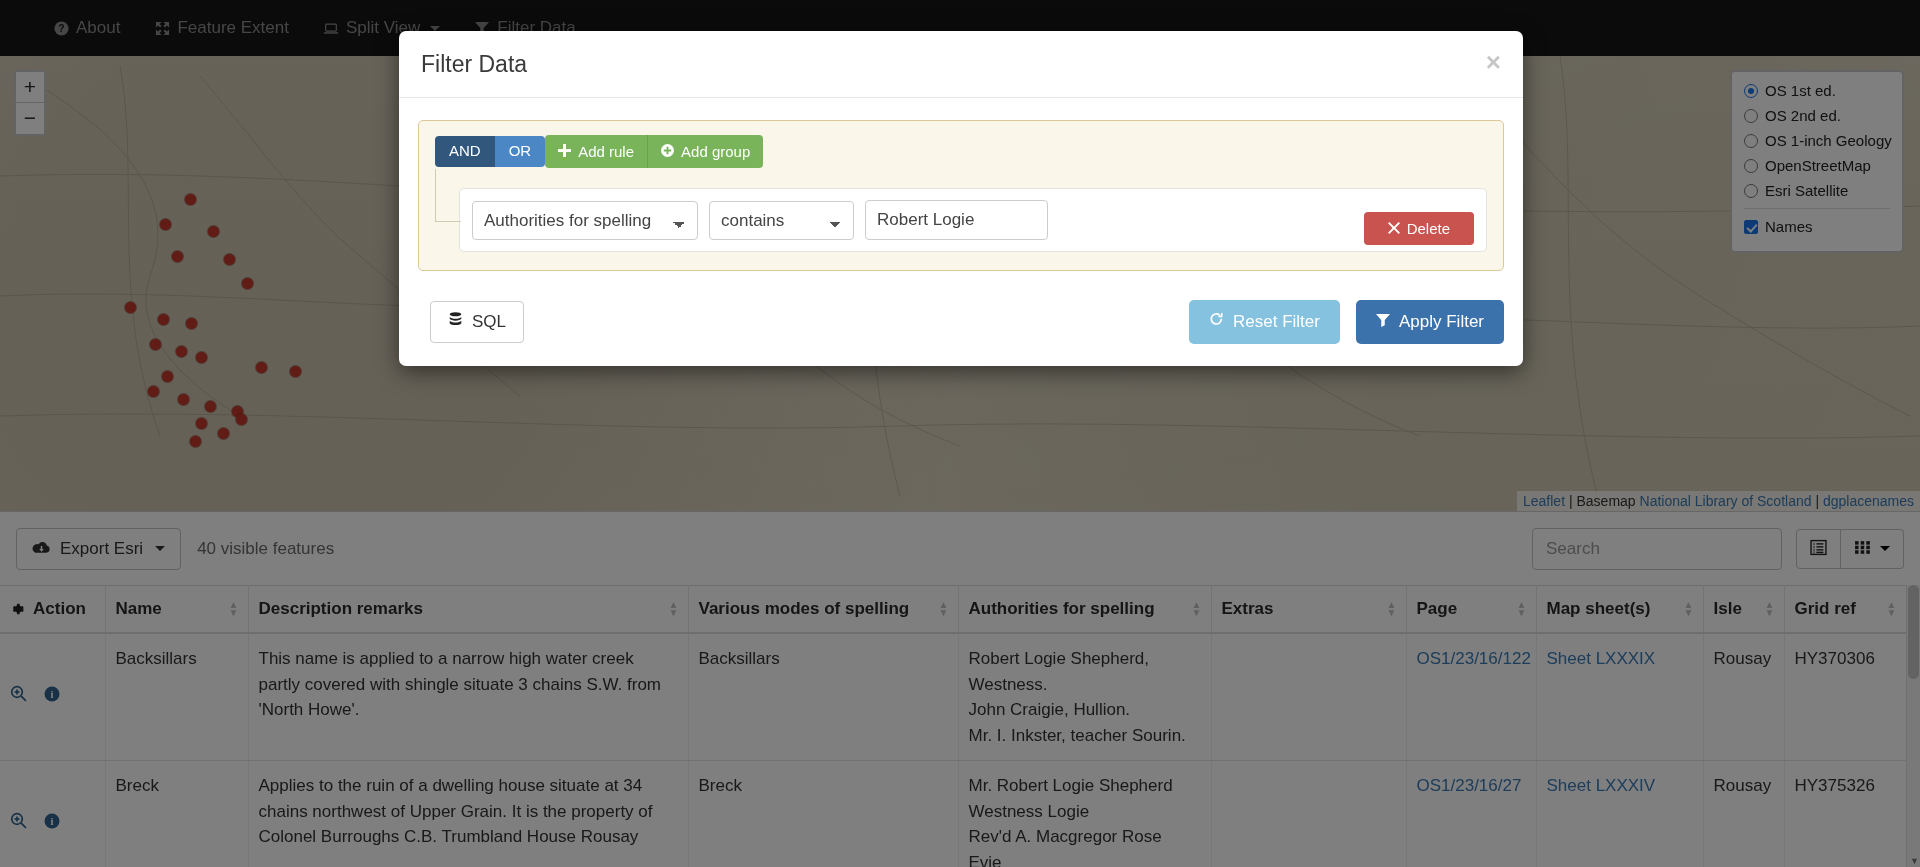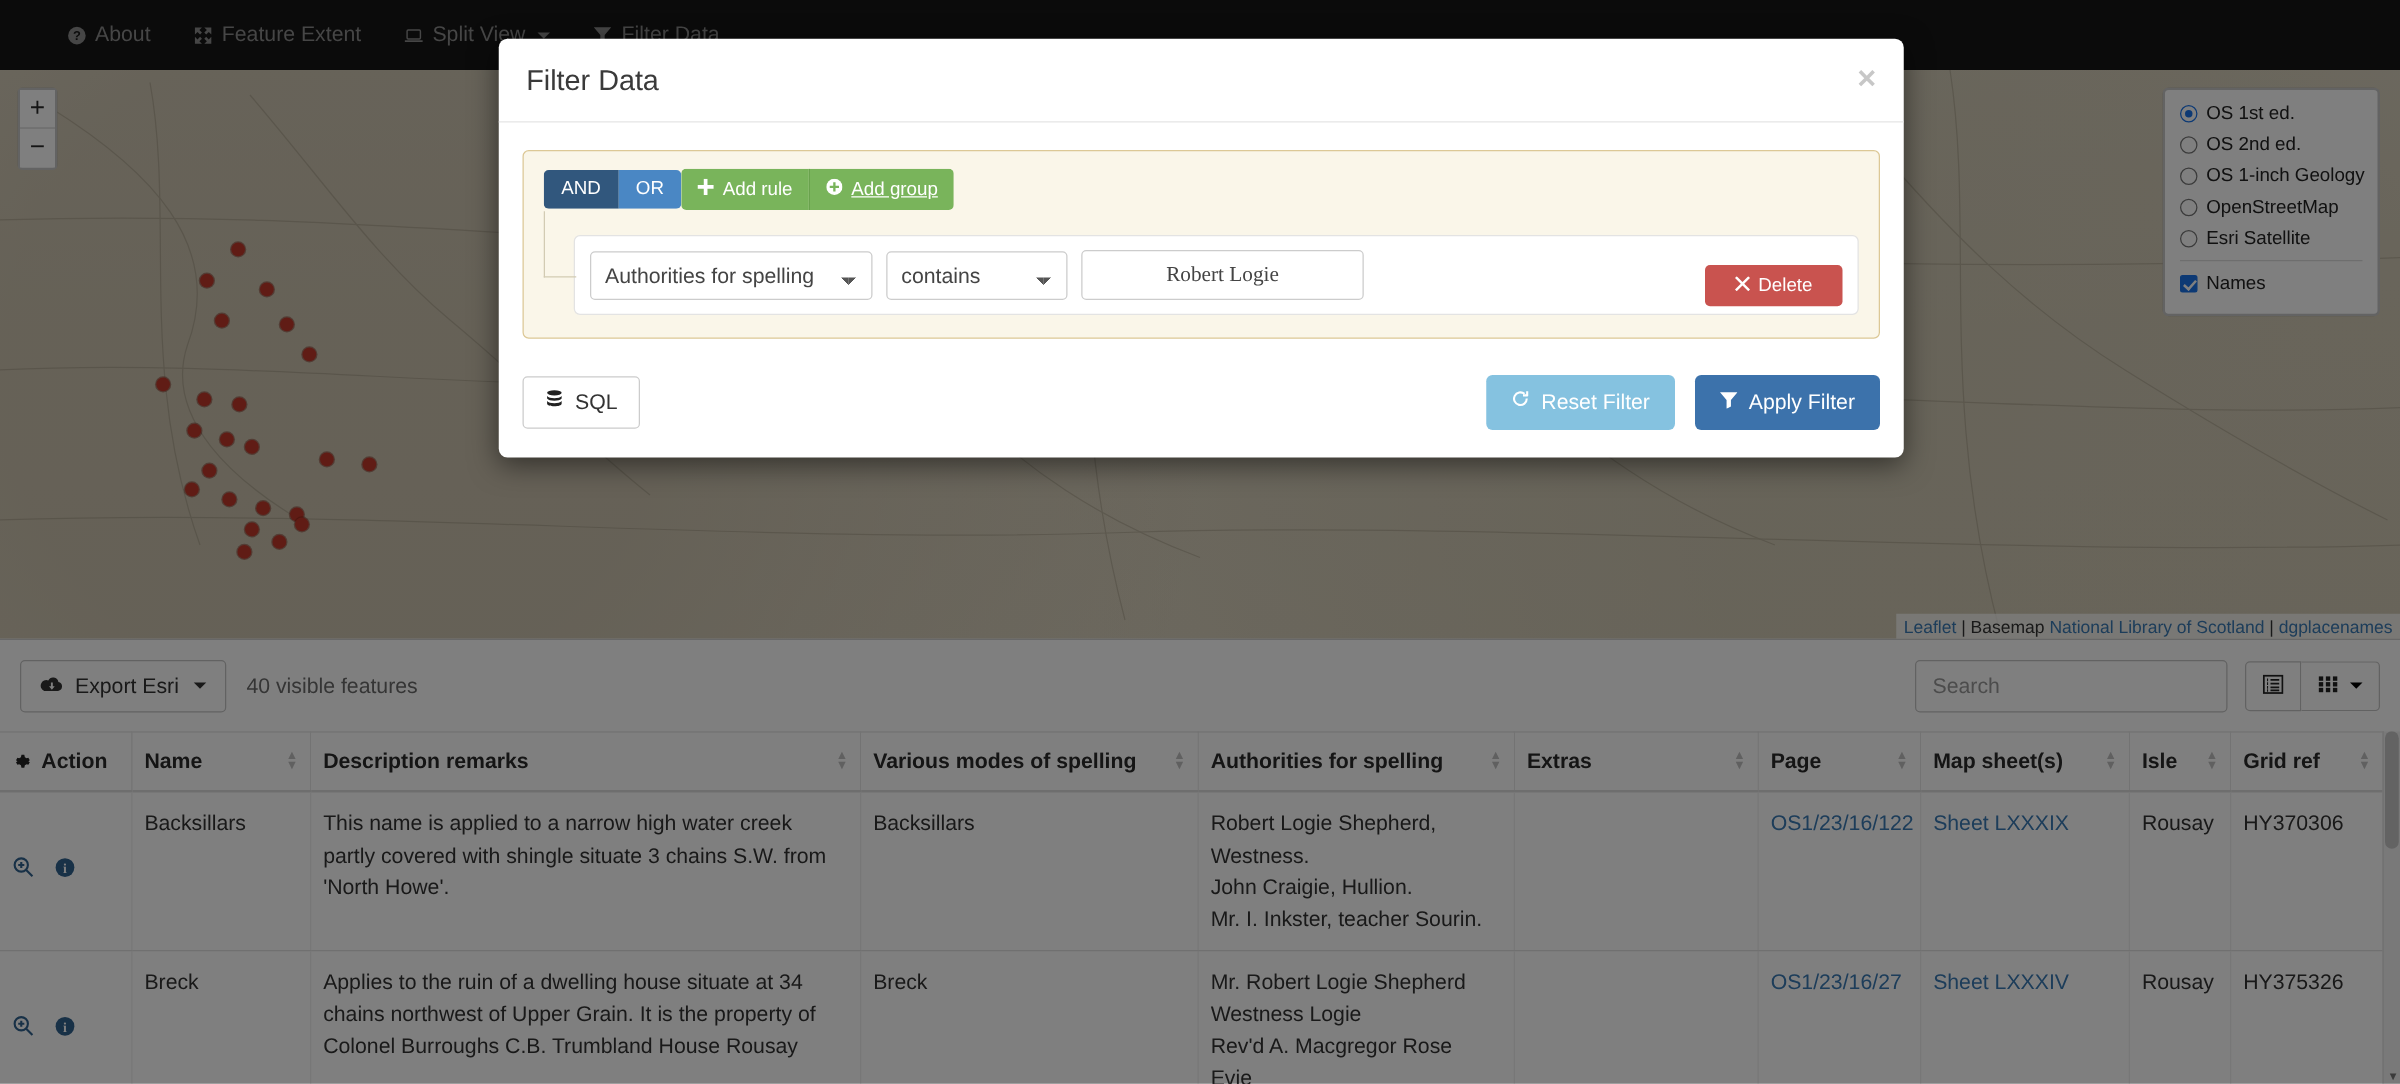--- a/index.html
+++ b/index.html
@@ -186,21 +186,21 @@
     background: #79b45b;
     color: #fff;
     font-size: 15px;
     padding: 8px 13px;
     display: inline-flex; align-items: center; gap: 7px;
     cursor: pointer;
     border: 0;
     font-family: "Liberation Sans", sans-serif;
     white-space: nowrap;
   }
-  .btn-green + .btn-green { border-left: 1px solid #69a24d; text-decoration: underline; }
+  .btn-green + .btn-green { border-left: 1px solid #69a24d; }
 
   .qb-rule {
     margin-top: 20px;
     margin-left: 24px;
     background: #fff;
     border: 1px solid #e3e3e3;
     border-radius: 5px;
     padding: 11px 12px;
     display: flex; align-items: center; gap: 11px;
     position: relative;
@@ -230,40 +230,39 @@
     background-size: 6px 6px, 6px 6px;
     background-repeat: no-repeat;
   }
   .sel-field { width: 226px; }
   .sel-op { width: 145px; }
   .txt {
     border: 1px solid #ccc;
     border-radius: 4px;
     font-size: 17px; color: #444;
     padding: 9px 11px;
-    width: 226px;
-    font-family: Liberation Serif, serif;
+    width: 183px;
+    font-family: Liberation Sans, sans-serif;
     background:#fff;
-    text-align:center;
   }
   .btn-red {
     position: absolute; right: 12px; top: 50%; transform: translateY(-50%);
     background: #c9534f; color: #fff;
     border: 0; border-radius: 4px;
     font-size: 15px;
     padding: 8px 24px;
     display: inline-flex; align-items: center; gap: 7px;
     cursor: pointer;
     font-family: "Liberation Sans", sans-serif;
   }
   .btn-red { top: 23px; transform: none; }
 
   .modal-foot {
     padding: 16px 19px 22px 19px;
-    display: flex; align-items: center; justify-content: space-between;
+    display: flex; align-items: center; justify-content: space-between; margin-left: 12px;
   }
   .btn-sql {
     background: #fff; border: 1px solid #ccc; border-radius: 4px;
     font-size: 17px; color: #333;
     padding: 10px 17px;
     display: inline-flex; align-items: center; gap: 9px;
     cursor: pointer;
     font-family: "Liberation Sans", sans-serif;
   }
   .foot-right { display: flex; gap: 16px; }

